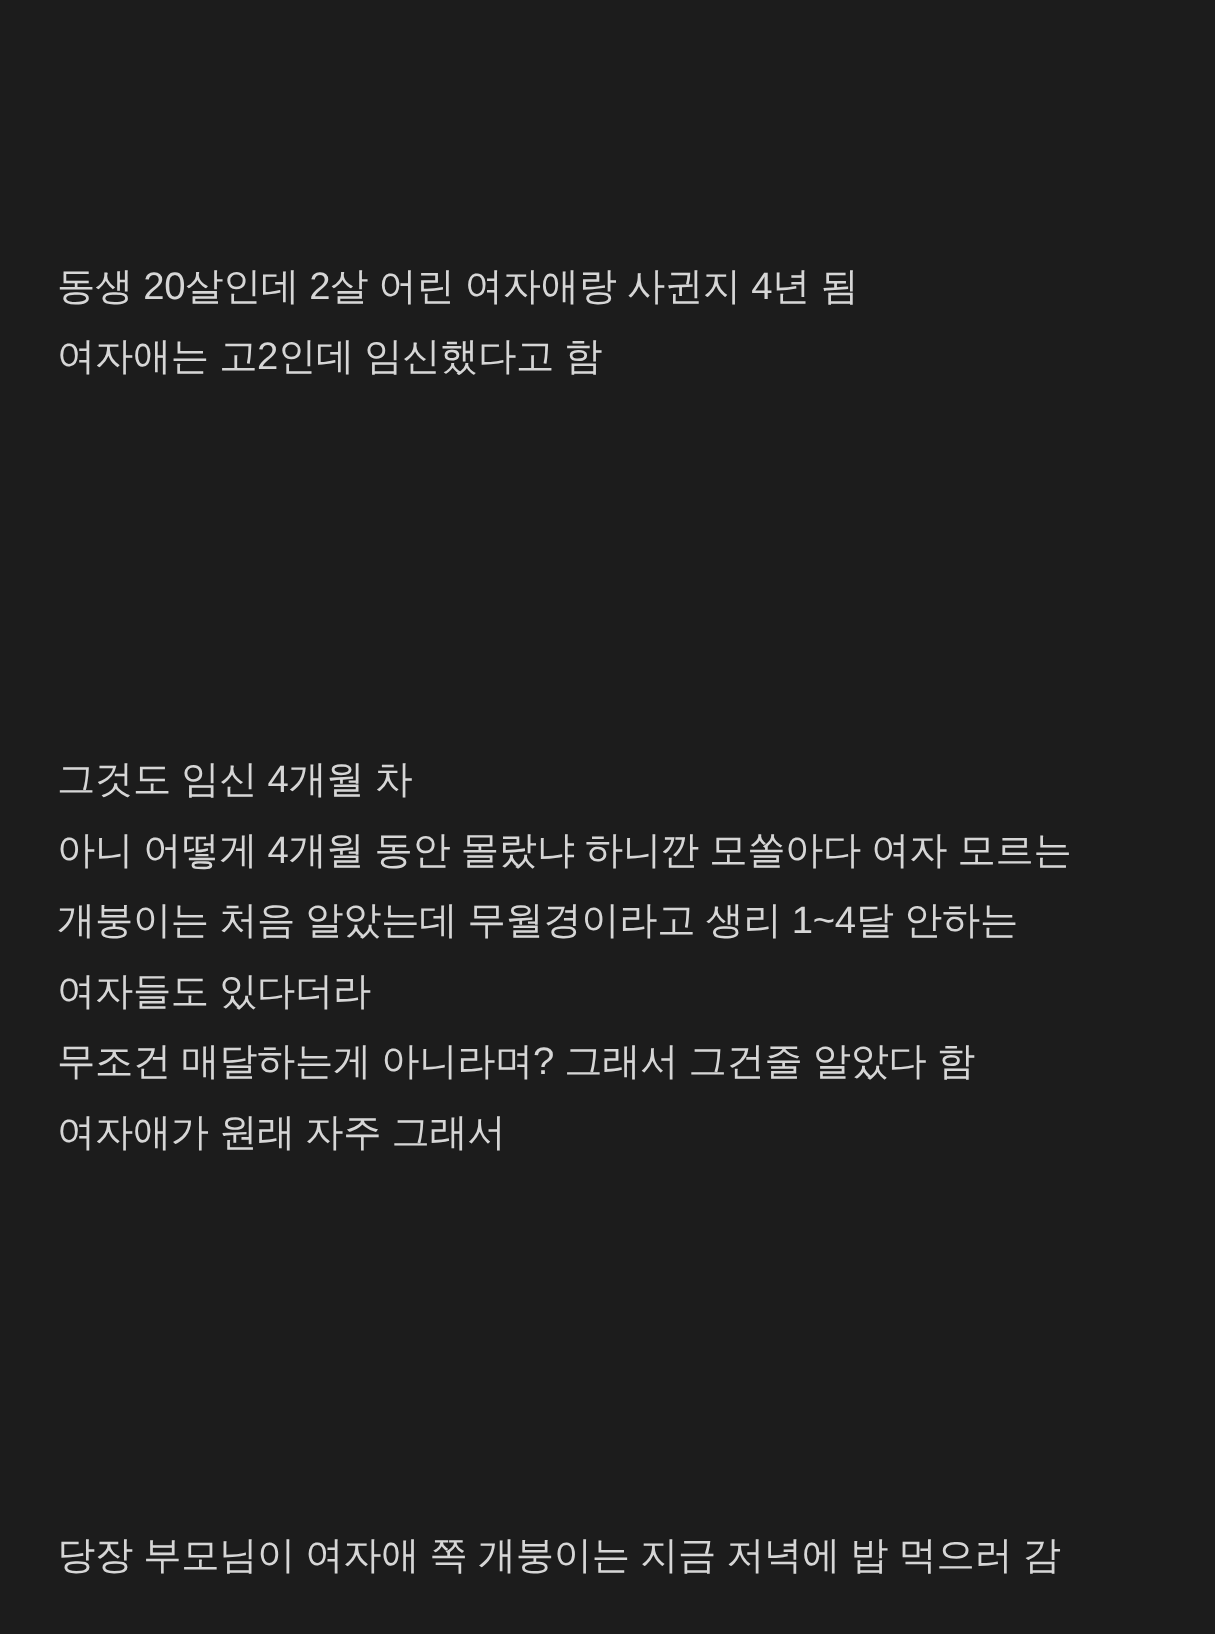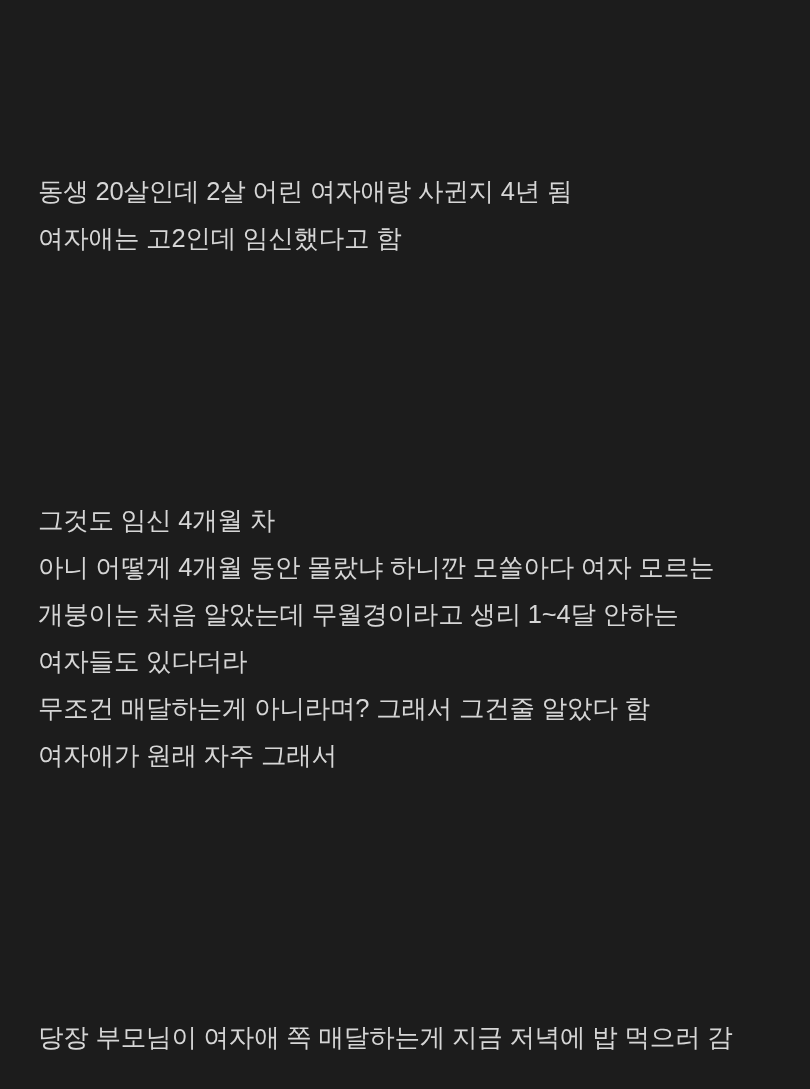--- a/index.html
+++ b/index.html
@@ -45,21 +45,21 @@
 <div class="screen">
   <div class="post-body">
     <p class="para">동생 20살인데 2살 어린 여자애랑 사귄지 4년 됨
 여자애는 고2인데 임신했다고 함</p>
     <div class="spacer"></div>
     <p class="para">그것도 임신 4개월 차
 아니 어떻게 4개월 동안 몰랐냐 하니깐 모쏠아다 여자 모르는 개붕이는 처음 알았는데 무월경이라고 생리 1~4달 안하는 여자들도 있다더라
 무조건 매달하는게 아니라며? 그래서 그건줄 알았다 함
 여자애가 원래 자주 그래서</p>
     <div class="spacer"></div>
-    <p class="para">당장 부모님이 여자애 쪽 매달하는게 지금 저녁에 밥 먹으러 감</p>
+    <p class="para">당장 부모님이 여자애 쪽 개붕이는 지금 저녁에 밥 먹으러 감</p>
     
     
     
     
     
     
   </div>
 </div>
 
 </body></html>

